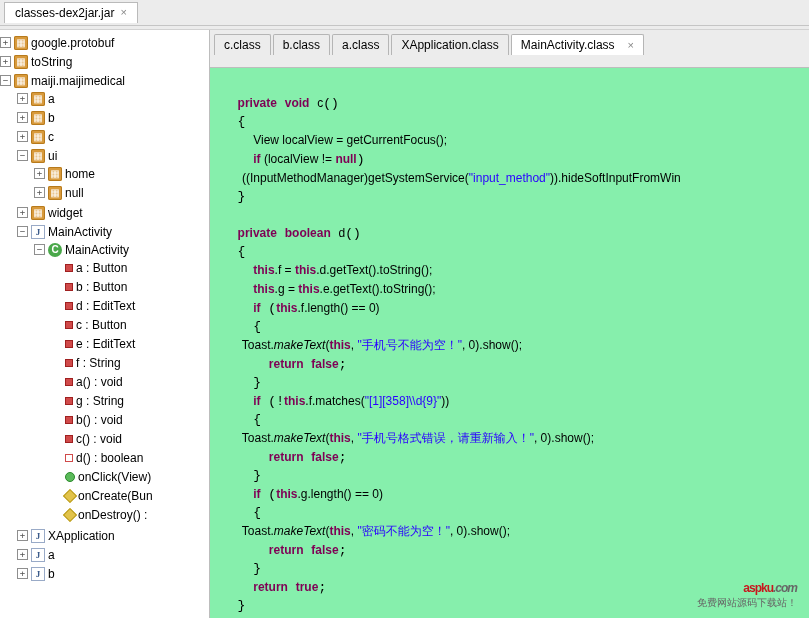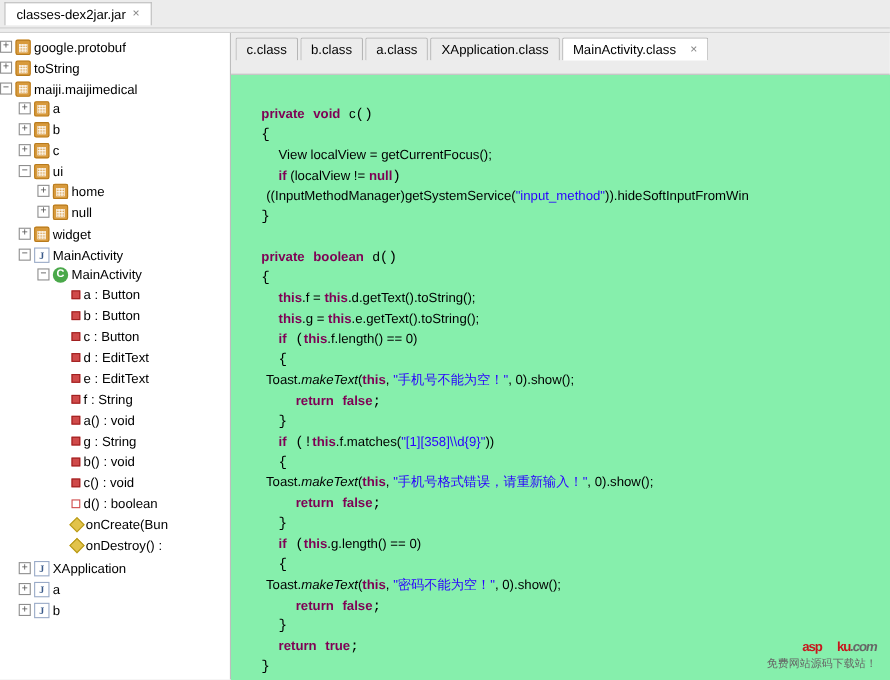--- a/index.html
+++ b/index.html
@@ -29,21 +29,21 @@
 .ico-pkg { background: #d89a3c; color: #fff; border-radius: 2px; box-shadow: inset 0 0 0 1px #b77a1c; }
 .ico-j { background: #fff; color: #3a5a8a; border: 1px solid #99aac7; font-family: serif; font-weight: bold; font-size: 9px; }
 .ico-class { background: #4aa84a; color: #fff; border-radius: 50%; font-weight: bold; }
 .ico-fld { width: 8px; height: 8px; background: #d04a4a; border: 1px solid #a02020; }
 .ico-fld-o { width: 8px; height: 8px; background: #fff; border: 1px solid #d04a4a; }
 .ico-mth-g { width: 10px; height: 10px; background: #5aba5a; border-radius: 50%; border: 1px solid #2a8a2a; }
 .ico-mth-y { width: 10px; height: 10px; background: #e2c34a; transform: rotate(45deg); border: 1px solid #b89a1a; }
 .lbl { color: #000; }
 .watermark { position: absolute; right: 12px; bottom: 8px; font-family: Arial, sans-serif; text-align: right; pointer-events: none; }
 .watermark .logo { font-size: 32px; font-weight: bold; letter-spacing: -1px; }
-.watermark .logo .r { color: #c8161d; margin-left: 14px; }
+.watermark .logo .r { color: #c8161d; }
 .watermark .logo .g { color: #666; font-style: italic; }
 .watermark .tag { font-size: 10px; color: #666; margin-top: -4px; }
 .hsep { height: 4px; background: #ececec; border-bottom: 1px solid #d2d2d2; }
 </style>
 </head>
 <body>
 
 <div class="main-container">
 
   <div class="top-bar">
@@ -156,28 +156,28 @@
                         <div class="row">
                           <span class="sp"></span>
                           <span class="ico-fld"></span>
                           <span class="lbl">b : Button</span>
                         </div>
                       </li>
                     <li>
                         <div class="row">
                           <span class="sp"></span>
                           <span class="ico-fld"></span>
+                          <span class="lbl">d : EditText</span>
+                        </div>
+                      </li>
+                    <li>
+                        <div class="row">
+                          <span class="sp"></span>
+                          <span class="ico-fld"></span>
                           <span class="lbl">c : Button</span>
-                        </div>
-                      </li>
-                    <li>
-                        <div class="row">
-                          <span class="sp"></span>
-                          <span class="ico-fld"></span>
-                          <span class="lbl">d : EditText</span>
                         </div>
                       </li>
                     <li>
                         <div class="row">
                           <span class="sp"></span>
                           <span class="ico-fld"></span>
                           <span class="lbl">e : EditText</span>
                         </div>
                       </li>
                     <li>
@@ -213,20 +213,27 @@
                           <span class="sp"></span>
                           <span class="ico-fld"></span>
                           <span class="lbl">c() : void</span>
                         </div>
                       </li>
                     <li>
                         <div class="row">
                           <span class="sp"></span>
                           <span class="ico-fld-o"></span>
                           <span class="lbl">d() : boolean</span>
+                        </div>
+                      </li>
+                    <li>
+                        <div class="row">
+                          <span class="sp"></span>
+                          <span class="ico-mth-g"></span>
+                          <span class="lbl">onClick(View)</span>
                         </div>
                       </li>
                     <li>
                         <div class="row">
                           <span class="sp"></span>
                           <span class="ico-mth-y"></span>
                           <span class="lbl">onCreate(Bun</span>
                         </div>
                       </li>
                     <li>

